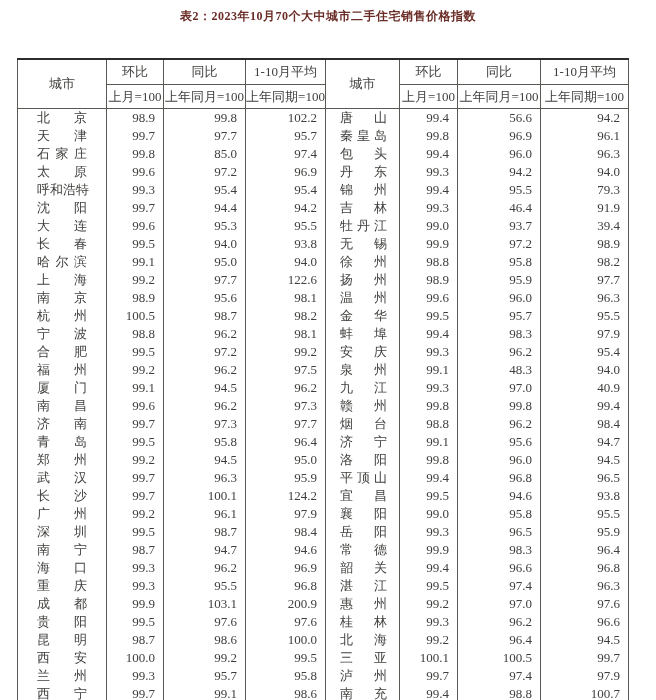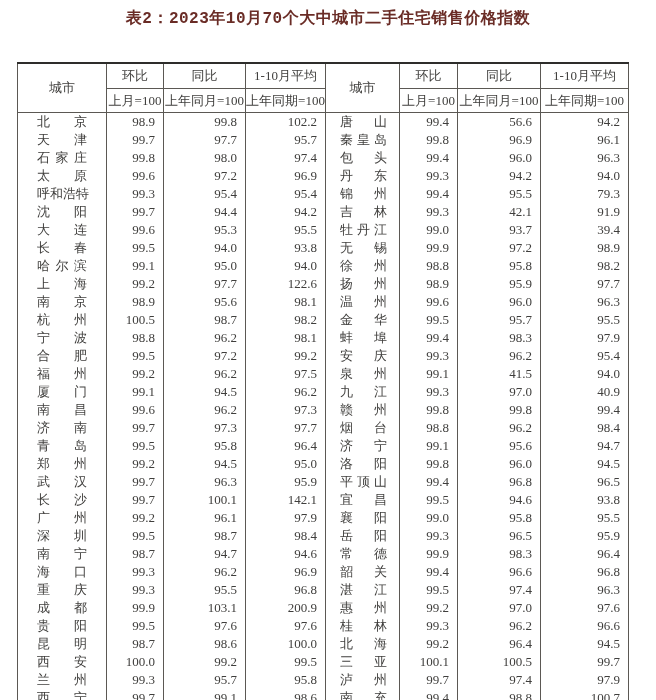--- a/index.html
+++ b/index.html
@@ -13,25 +13,24 @@
   }
   .page {
     position: relative;
     width: 656px;
     height: 700px;
     background: #ffffff;
   }
   .title {
     margin: 8px 0 8px 0;
     text-align: center;
-    font-size: 16px;
+    font-size: 12px;
     font-weight: bold;
     color: #6a2c26;
     letter-spacing: 0.5px;
-    font-family: Liberation Mono, monospace;
   }
   table.price-table {
     border-collapse: collapse;
     table-layout: fixed;
     width: 611px;
     margin: 33px 0 0 17px;
     border-top: 2.5px solid #2e2d2b;
     border-bottom: 2.5px solid #2e2d2b;
     border-left: 1px solid #8f8c86;
     border-right: 1px solid #8f8c86;
@@ -165,21 +164,21 @@
         </tr>
         <tr>
           <td class="c-city left-city">
             <span class="city-box">
               <span>石</span>
               <span>家</span>
               <span>庄</span>
             </span>
           </td>
           <td class="c-num">99.8</td>
-          <td class="c-num">98.0</td>
+          <td class="c-num">85.0</td>
           <td class="c-num">97.4</td>
           <td class="c-city right-city">
             <span class="city-box">
               <span>包</span>
               <span>头</span>
             </span>
           </td>
           <td class="c-num">99.4</td>
           <td class="c-num">96.0</td>
           <td class="c-num">96.3</td>
@@ -236,21 +235,21 @@
           <td class="c-num">99.7</td>
           <td class="c-num">94.4</td>
           <td class="c-num">94.2</td>
           <td class="c-city right-city">
             <span class="city-box">
               <span>吉</span>
               <span>林</span>
             </span>
           </td>
           <td class="c-num">99.3</td>
-          <td class="c-num">42.1</td>
+          <td class="c-num">46.4</td>
           <td class="c-num">91.9</td>
         </tr>
         <tr>
           <td class="c-city left-city">
             <span class="city-box">
               <span>大</span>
               <span>连</span>
             </span>
           </td>
           <td class="c-num">99.6</td>
@@ -418,21 +417,21 @@
           <td class="c-num">99.2</td>
           <td class="c-num">96.2</td>
           <td class="c-num">97.5</td>
           <td class="c-city right-city">
             <span class="city-box">
               <span>泉</span>
               <span>州</span>
             </span>
           </td>
           <td class="c-num">99.1</td>
-          <td class="c-num">41.5</td>
+          <td class="c-num">48.3</td>
           <td class="c-num">94.0</td>
         </tr>
         <tr>
           <td class="c-city left-city">
             <span class="city-box">
               <span>厦</span>
               <span>门</span>
             </span>
           </td>
           <td class="c-num">99.1</td>
@@ -551,21 +550,21 @@
         </tr>
         <tr>
           <td class="c-city left-city">
             <span class="city-box">
               <span>长</span>
               <span>沙</span>
             </span>
           </td>
           <td class="c-num">99.7</td>
           <td class="c-num">100.1</td>
-          <td class="c-num">142.1</td>
+          <td class="c-num">124.2</td>
           <td class="c-city right-city">
             <span class="city-box">
               <span>宜</span>
               <span>昌</span>
             </span>
           </td>
           <td class="c-num">99.5</td>
           <td class="c-num">94.6</td>
           <td class="c-num">93.8</td>
         </tr>

